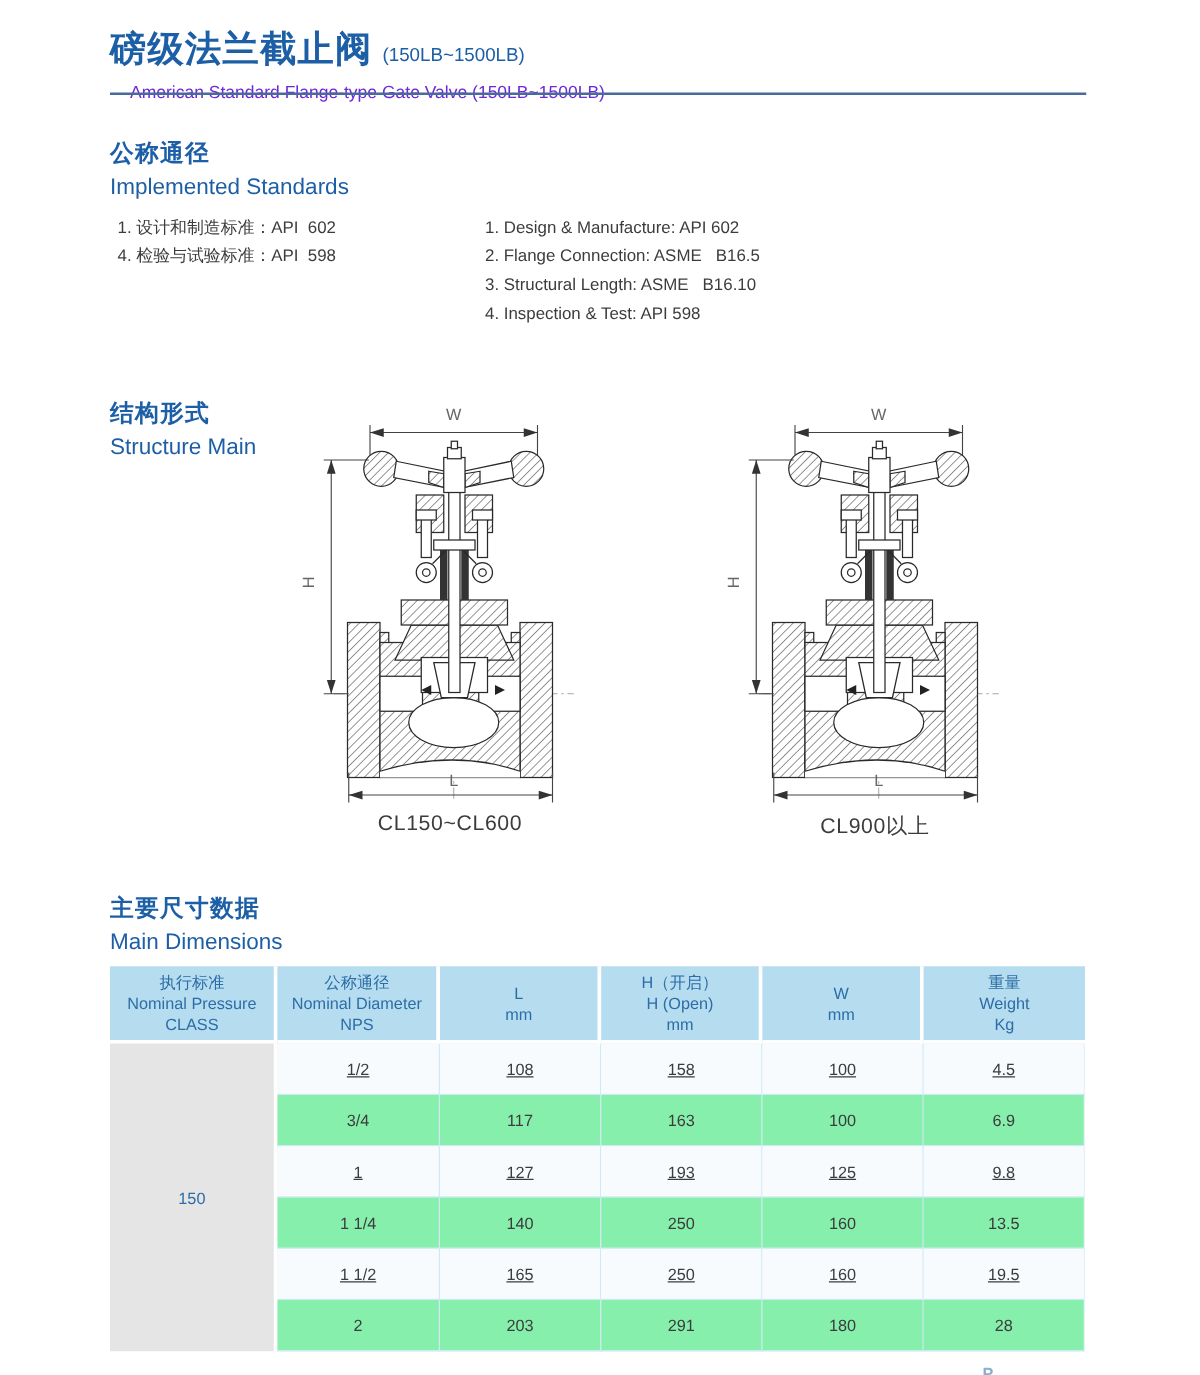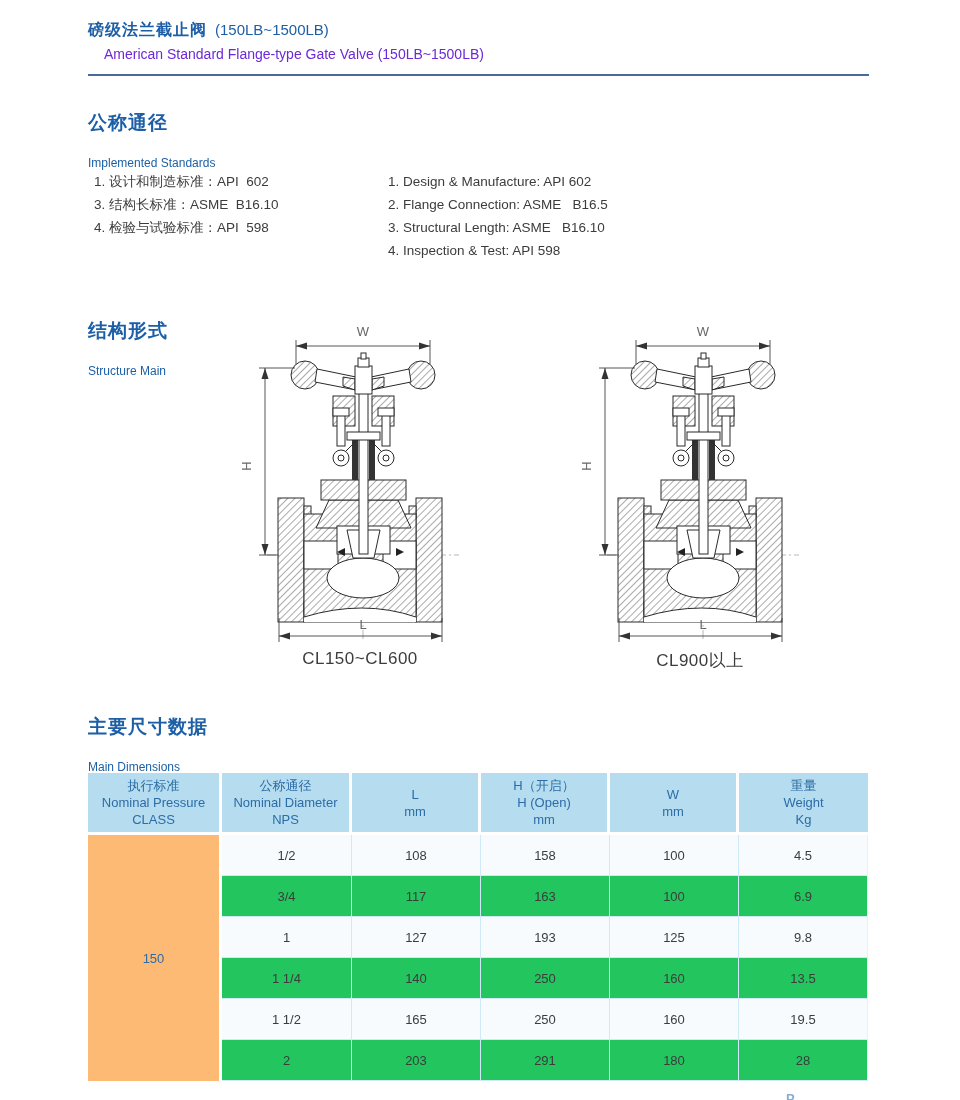--- a/index.html
+++ b/index.html
@@ -4,27 +4,27 @@
 <style>
   html,body{margin:0;padding:0;}
   body{
     width:960px;height:1100px;position:relative;background:#ffffff;
     font-family:"Liberation Sans","DejaVu Sans",sans-serif;
     overflow:hidden;color:#3c3c3c;
   }
   
   .title-block{position:absolute;left:88px;top:20px;width:782px;}
   .title-line{display:flex;align-items:baseline;}
-  .title-zh{font-size:16px;font-weight:bold;color:#1d5fa6;letter-spacing:1px;}
+  .title-zh{font-size:29px;font-weight:bold;color:#1d5fa6;letter-spacing:1px;}
   .title-note{font-size:15px;color:#1d5fa6;margin-left:8px;}
   .title-en{font-size:14px;color:#6d28d9;margin-top:5px;margin-left:16px;}
   .divider{position:absolute;left:88px;top:74px;width:781px;height:2px;background:#4a6b9a;}
   
   .sec-zh{font-size:19px;font-weight:bold;color:#1d5fa6;letter-spacing:1px;}
-  .sec-en{font-size:12px;color:#1d5fa6;margin-top:20px;}
+  .sec-en{font-size:18px;color:#1d5fa6;margin-top:3px;}
   
   .standards{position:absolute;left:88px;top:110px;width:782px;height:165px;}
   .std-list{position:absolute;top:60px;margin:0;padding:0;list-style:none;}
   .std-list.zh{left:6px;}
   .std-list.en{left:300px;}
   .std-list li{font-size:13.5px;line-height:23px;color:#3c3c3c;white-space:pre;}
   
   .structure{position:absolute;left:88px;top:312px;width:782px;height:372px;}
   .structure .headings{position:absolute;left:0;top:6px;}
   .drawing{position:absolute;top:8px;width:270px;}
@@ -39,29 +39,29 @@
     border-collapse:separate;border-spacing:0;table-layout:fixed;
   }
   table.dims th{
     background:#b5ddef;color:#2d6ca7;font-weight:normal;font-size:13px;
     line-height:17px;height:59px;text-align:center;vertical-align:middle;
     border-right:3px solid #ffffff;border-bottom:3px solid #ffffff;padding:0;
   }
   table.dims th:last-child{border-right:none;}
   table.dims td{padding:0;text-align:center;vertical-align:middle;font-size:13px;}
   td.class-cell{
-    background:#fdba74;color:#2d6ca7;border-right:3px solid #ffffff;
+    background:#e5e5e5;color:#2d6ca7;border-right:3px solid #ffffff;
   }
   td.data{
     height:40px;color:#3c3c3c;
     border-right:1px solid #cfe9f6;border-bottom:1px solid #cfe9f6;
   }
   td.data:last-child{border-right:1px solid #e4f2f9;text-align:center;}
-  tr.r-light td.data{background:#f7fbfe;}
-  tr.r-tint td.data{background:#22c55e;}
+  tr.r-light td.data{background:#f7fbfe;text-decoration:underline;}
+  tr.r-tint td.data{background:#86efac;}
   
   .footer-partial{
     position:absolute;left:786px;top:1091px;height:9px;overflow:hidden;
     font-size:13px;font-weight:bold;color:#2d6ca7;opacity:0.55;letter-spacing:2px;
   }
   
   .dim-text{font-size:13px;fill:#666;font-family:"Liberation Sans",sans-serif;}
 </style>
 </head>
 <body>
@@ -73,21 +73,20 @@
   </div>
   <div class="title-en">American Standard Flange-type Gate Valve (150LB~1500LB)</div>
 </div>
 <div class="divider"></div>
 
 <div class="standards">
   <div class="sec-zh">公称通径</div>
   <div class="sec-en">Implemented Standards</div>
   <ul class="std-list zh">
     <li>1. 设计和制造标准：API  602</li>
-    <li>3. 结构长标准：ASME  B16.10</li>
     <li>4. 检验与试验标准：API  598</li>
   </ul>
   <ul class="std-list en">
     <li>1. Design &amp; Manufacture: API 602</li>
     <li>2. Flange Connection: ASME   B16.5</li>
     <li>3. Structural Length: ASME   B16.10</li>
     <li>4. Inspection &amp; Test: API 598</li>
   </ul>
 </div>
 

